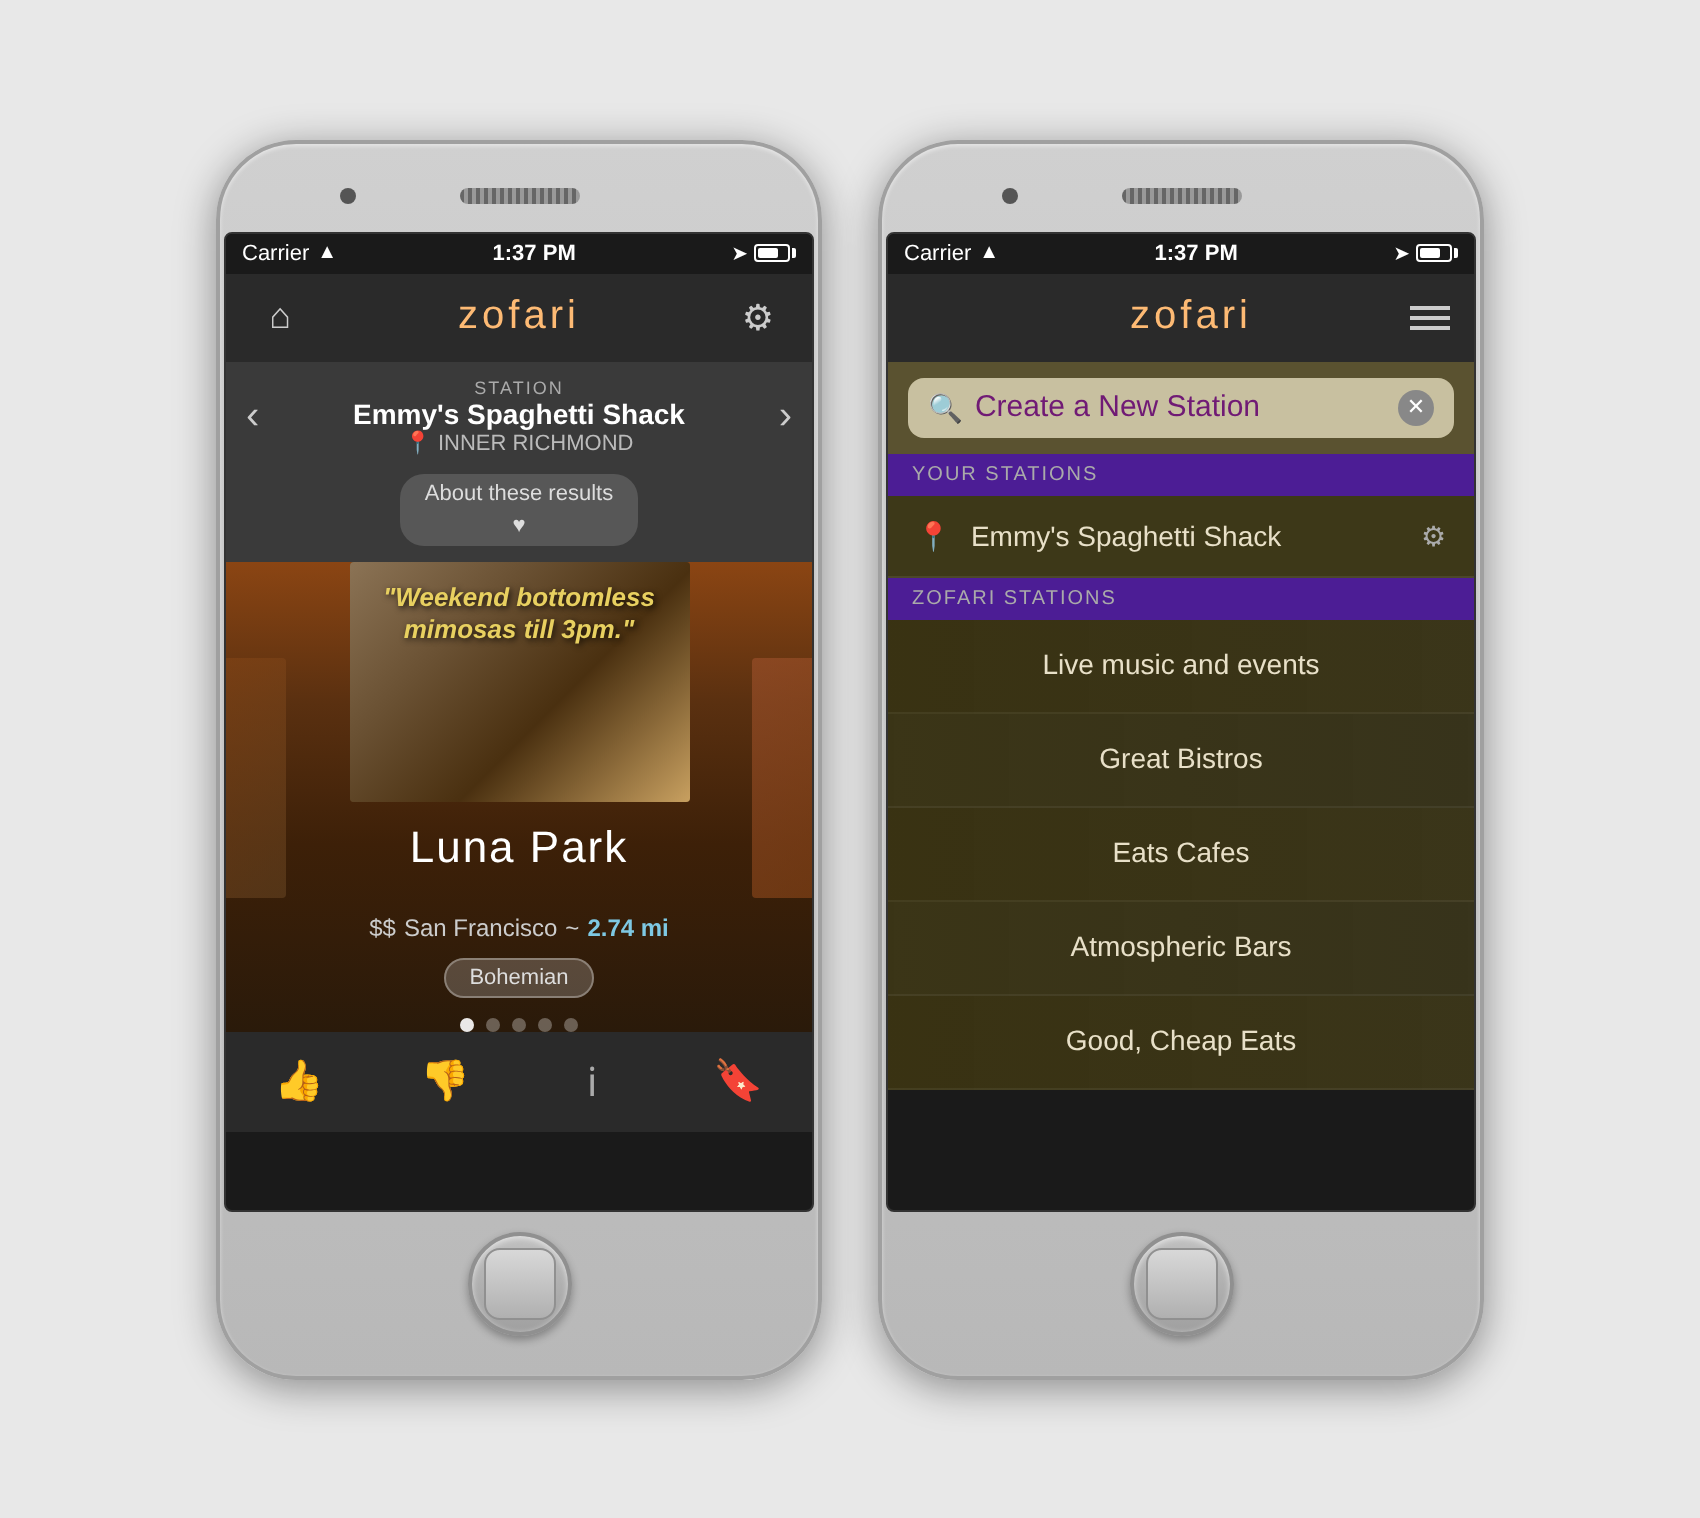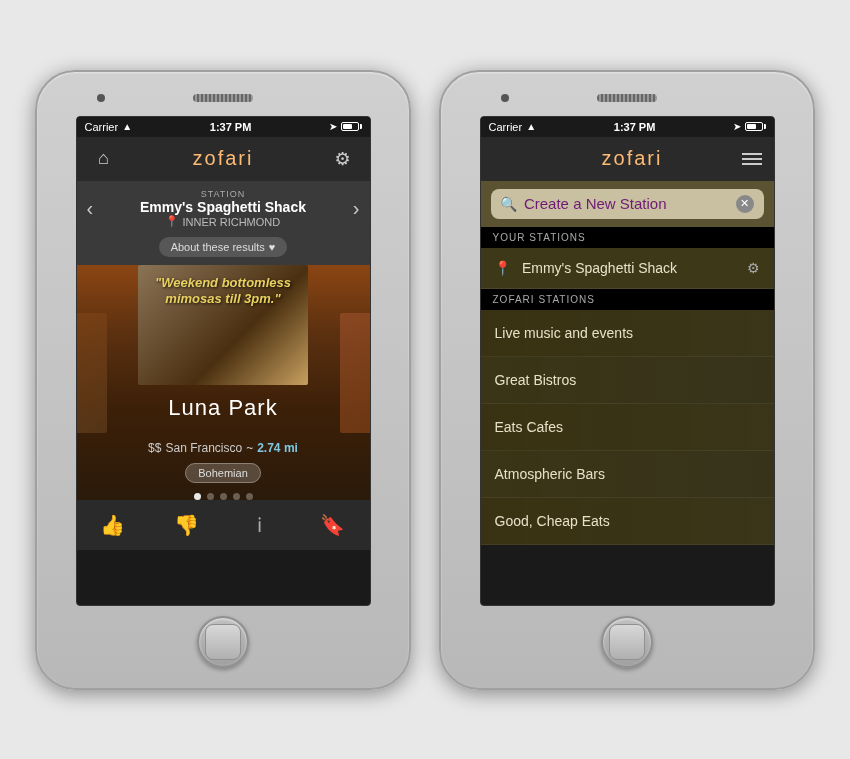--- a/index.html
+++ b/index.html
@@ -14,21 +14,21 @@
     }
     .phones-container {
       display: flex;
       gap: 28px;
       align-items: center;
       justify-content: center;
     }
 
     
     .phone {
-      width: 376px;
+      width: 303px;
       height: 620px;
       background: linear-gradient(180deg, #d0d0d0 0%, #b8b8b8 100%);
       border-radius: 40px;
       border: 2px solid #a0a0a0;
       box-shadow: 0 4px 20px rgba(0,0,0,0.4), inset 0 1px 2px rgba(255,255,255,0.5);
       display: flex;
       flex-direction: column;
       align-items: center;
       padding: 12px 10px 20px;
       position: relative;
@@ -207,20 +207,21 @@
       background: rgba(255,255,255,0.15);
       color: #ddd;
       font-size: 11px;
       border: none;
       border-radius: 12px;
       padding: 4px 12px;
       cursor: pointer;
       display: flex;
       align-items: center;
       gap: 4px;
+      flex-direction: column;
     }
 
     .content-area {
       flex: 1;
       background: linear-gradient(180deg, #8b4513 0%, #5a3010 30%, #3d2008 60%, #2a1a0a 100%);
       position: relative;
       overflow: hidden;
       display: flex;
       flex-direction: column;
       align-items: center;
@@ -388,21 +389,21 @@
       border-radius: 50%;
       display: flex;
       align-items: center;
       justify-content: center;
       color: white;
       font-size: 11px;
       cursor: pointer;
     }
 
     .section-header {
-      background: #000000;
+      background: #4c1d95;
       padding: 5px 12px;
       color: #aaa;
       font-size: 10px;
       letter-spacing: 1px;
       text-transform: uppercase;
     }
 
     .station-list-item {
       background: #3d3818;
       border-bottom: 1px solid rgba(255,255,255,0.08);
@@ -429,20 +430,21 @@
       color: #aaa;
       font-size: 14px;
       cursor: pointer;
     }
 
     .zofari-stations-item {
       background: linear-gradient(to right, rgba(80,70,20,0.6), rgba(100,90,30,0.4));
       border-bottom: 1px solid rgba(255,255,255,0.06);
       padding: 14px 14px;
       cursor: pointer;
+      text-align: center;
     }
     .zofari-stations-item:nth-child(odd) {
       background: linear-gradient(to right, rgba(70,60,15,0.7), rgba(90,80,25,0.5));
     }
     .zofari-station-name {
       color: #e8e0c8;
       font-size: 14px;
     }
 
     .station-list-screen {

